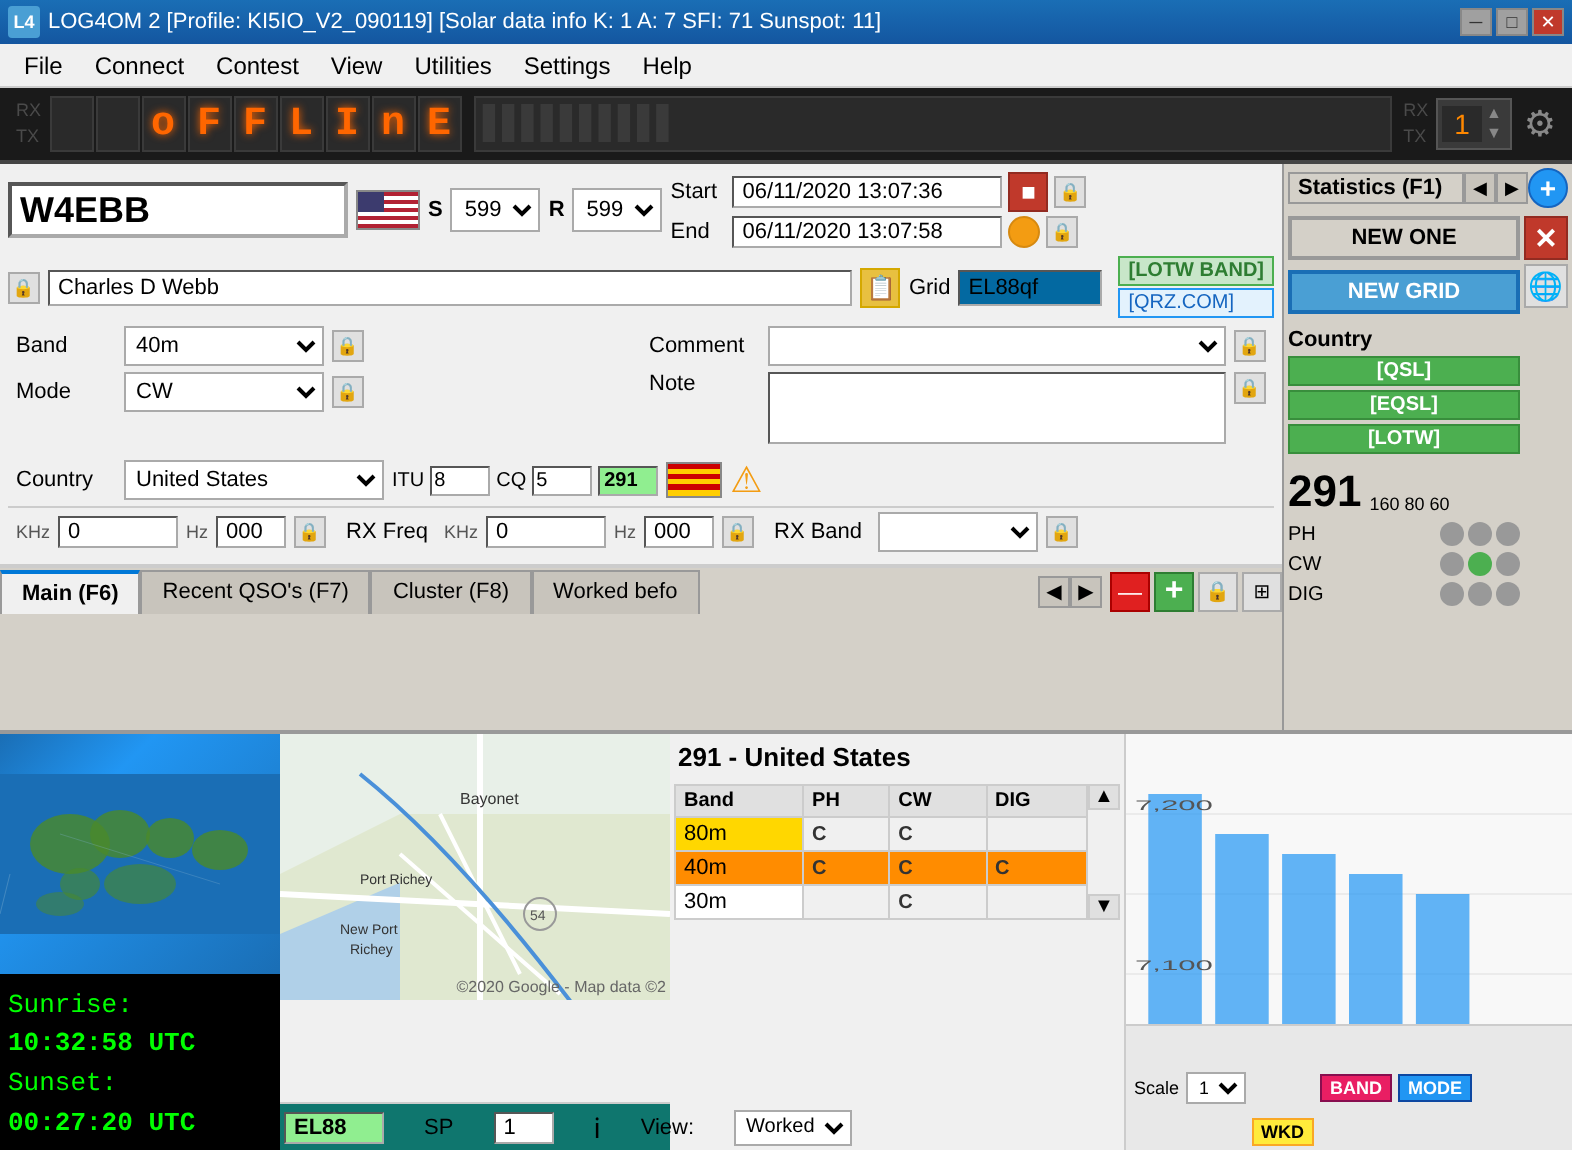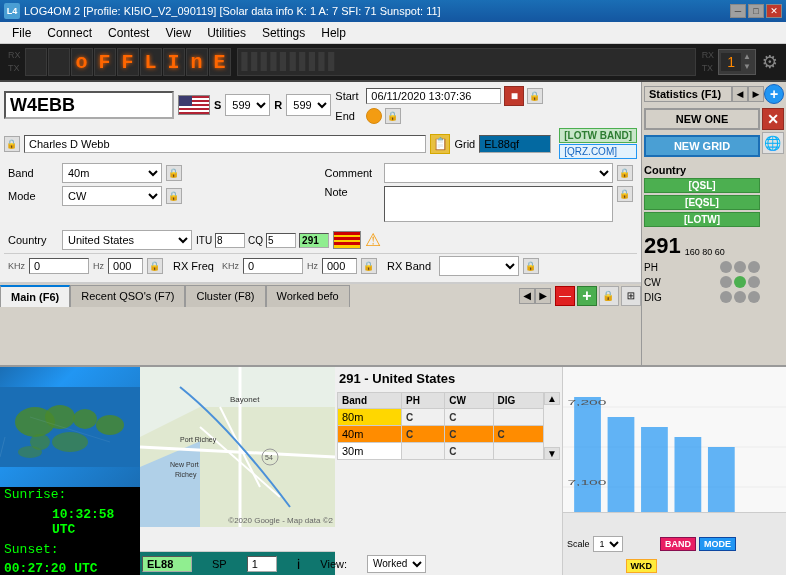--- a/index.html
+++ b/index.html
@@ -81,21 +81,21 @@
     .dot-green { width: 12px; height: 12px; background: #4caf50; border-radius: 50%; display: inline-block; }
     .dot-gray { width: 12px; height: 12px; background: #999; border-radius: 50%; display: inline-block; }
     
     
     .bottom-area { display: flex; height: 210px; background: #f0f0f0; border-top: 2px solid #999; }
     .bottom-left { width: 140px; min-width: 140px; position: relative; overflow: hidden; }
     .world-map { width: 100%; height: 120px; background: linear-gradient(135deg, #1a6eb5 0%, #2196f3 30%, #1a6eb5 100%); position: relative; display: flex; align-items: center; justify-content: center; }
     .sunrise-info { background: #000; color: #00ff00; font-size: 12px; font-family: 'Courier New', monospace; padding: 4px; height: 90px; display: flex; flex-direction: column; justify-content: center; gap: 4px; }
     
     .bottom-map { width: 195px; min-width: 195px; position: relative; }
-    .google-map { width: 100%; height: 160px; background: linear-gradient(to bottom, #e8f4f8 0%, #c8e6c9 50%, #a5d6a7 100%); position: relative; overflow: hidden; }
+    .google-map { width: 100%; height: 133px; background: linear-gradient(to bottom, #e8f4f8 0%, #c8e6c9 50%, #a5d6a7 100%); position: relative; overflow: hidden; }
     .map-copyright { font-size: 8px; color: #666; position: absolute; bottom: 2px; right: 2px; }
     .el88-box { position: absolute; bottom: 0; left: 0; right: 0; display: flex; align-items: center; gap: 20px; padding: 2px; background: #0f766e; border-top: 1px solid #ccc; }
     .el88-input { background: #90ee90; border: 1px inset #aaa; padding: 1px 4px; font-size: 11px; width: 50px; font-weight: bold; }
     .sp-label { font-size: 11px; }
     .sp-input { width: 30px; border: 1px inset #aaa; padding: 1px 4px; font-size: 11px; }
     
     .bottom-table { flex: 1; padding: 2px; overflow: hidden; }
     .country-title { font-size: 13px; font-weight: bold; margin-bottom: 4px; padding: 2px; }
     .band-table { width: 100%; border-collapse: collapse; font-size: 11px; }
     .band-table th { background: #e0e0e0; border: 1px solid #ccc; padding: 2px 4px; text-align: left; font-size: 10px; }
@@ -200,20 +200,21 @@
           </select>
           <div style="display:flex; flex-direction:column; gap:2px;">
             <div style="display:flex; align-items:center; gap:3px;">
               <span style="font-size:11px; width:28px;">Start</span>
               <input style="padding: 1px 4px; border: 1px inset rgb(170, 170, 170); background: white; font-size: 11px; width: 135px;" value="06/11/2020 13:07:36">
               <div class="red-btn">■</div>
               <div style="width:16px; height:16px; background:#e0e0e0; border:1px solid #aaa; cursor:pointer; display:flex; align-items:center; justify-content:center; font-size:9px;">🔒</div>
             </div>
             <div style="display:flex; align-items:center; gap:3px;">
               <span style="font-size:11px; width:28px;">End</span>
+              <input style="padding: 1px 4px; border: 1px inset rgb(170, 170, 170); background: white; font-size: 11px; width: 135px;" value="06/11/2020 13:07:58">
               <div style="width:16px; height:16px; background:#f39c12; border-radius:50%; border:1px solid #d68910;"></div>
               <div style="width:16px; height:16px; background:#e0e0e0; border:1px solid #aaa; cursor:pointer; display:flex; align-items:center; justify-content:center; font-size:9px;">🔒</div>
             </div>
           </div>
         </div>
 
         <div class="name-row">
           <div style="width:16px; height:16px; background:#e0e0e0; border:1px solid #aaa; cursor:pointer; display:flex; align-items:center; justify-content:center; font-size:9px;">🔒</div>
           <input class="name-input" value="Charles D Webb" style="">
           <div style="width:20px; height:20px; background:#e8c040; border:1px solid #d4a800; cursor:pointer; display:flex; align-items:center; justify-content:center; font-size:12px;">📋</div>
@@ -389,21 +390,21 @@
           <ellipse cx="70" cy="55" rx="18" ry="10" fill="#4a8a2a" opacity="0.6"></ellipse>
           <ellipse cx="40" cy="55" rx="10" ry="8" fill="#4a8a2a" opacity="0.6"></ellipse>
           <ellipse cx="30" cy="65" rx="12" ry="6" fill="#4a8a2a" opacity="0.5"></ellipse>
 
           <line x1="0" y1="70" x2="5" y2="50" stroke="#80b0d0" stroke-width="0.5" opacity="0.4"></line>
           <line x1="30" y1="30" x2="110" y2="55" stroke="#80b0d0" stroke-width="0.5" opacity="0.3"></line>
         </svg>
       </div>
       <div class="sunrise-info">
         <div style="font-size:13px; color:#00ff00; line-height:1.2;">Sunrise:</div>
-        <div style="font-size:13px; color:#00ff00; line-height:1.2; font-weight:bold;margin-left:48px;">10:32:58 UTC</div>
+        <div style="font-size:13px; color:#00ff00; line-height:1.2; font-weight:bold;">10:32:58 UTC</div>
         <div style="font-size:13px; color:#00ff00; line-height:1.2;">Sunset:</div>
         <div style="font-size:13px; color:#00ff00; line-height:1.2; font-weight:bold;">00:27:20 UTC</div>
       </div>
     </div>
 
     <div class="bottom-map">
       <div class="google-map">
         
         <svg width="195" height="160" viewBox="0 0 195 160">
           <rect width="195" height="160" fill="#e8f0e8"></rect>

